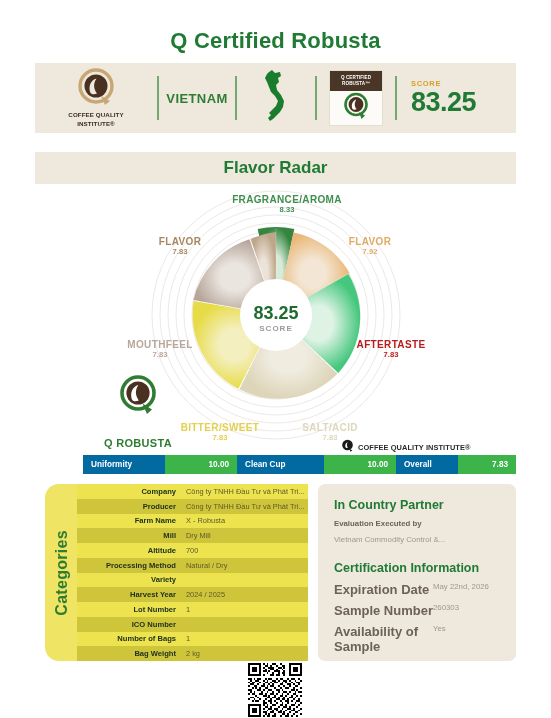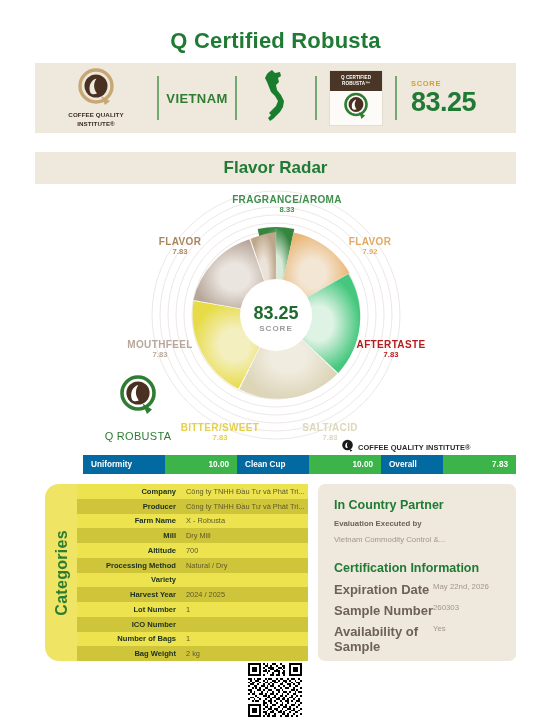--- a/index.html
+++ b/index.html
@@ -58,21 +58,21 @@
   
   .radar-band {
     position:absolute; left:35px; top:152px; width:481px; height:32px;
     background:#efe8dd; display:flex; align-items:center; justify-content:center;
   }
   .radar-band-title { color:#1f7a34; font-size:17px; font-weight:bold; }
 
   
   .radar-area { position:absolute; left:0; top:184px; width:551px; height:260px; }
   .qrobusta-logo { position:absolute; left:83px; top:190px; width:110px; text-align:center; }
-  .qrobusta-caption { color:#2e7d32; font-weight:normal; font-size:11px; letter-spacing:.3px; margin-top:8px;text-align:center; }
+  .qrobusta-caption { color:#2e7d32; font-weight:bold; font-size:11px; letter-spacing:.3px; margin-top:15px;text-align:center; }
   .radar-svg { position:absolute; left:145px; top:0px; }
 
   .rlabel { position:absolute; text-align:center; line-height:1.15; }
   .rlabel .nm { font-size:10px; font-weight:bold; letter-spacing:.35px; display:block; }
   .rlabel .vl { font-size:7.6px; font-weight:bold; display:block; }
 
   .lbl-fragrance { left:207px; top:10px; width:160px; color:#3f8f4f; }
   .lbl-flavor    { left:318px; top:52px; width:104px; color:#e0ab63; }
   .lbl-aftertaste{ left:340px; top:155px; width:102px; color:#b91c1c; }
   .lbl-saltacid  { left:278px; top:238px; width:104px; color:#ddd7bc; }
@@ -87,21 +87,21 @@
   .cqi-footer-text { font-size:7.4px; font-weight:bold; color:#2a2a2a; letter-spacing:.1px; }
 
   
   .score-bar {
     position:absolute; left:83px; top:455px; width:433px; height:19px;
     display:flex; font-size:8.2px; font-weight:bold; color:#ffffff;
   }
   .sb-name { background:#0369a1; display:flex; align-items:center; padding-left:8px; }
   .sb-val  { background:#3cb44a; display:flex; align-items:center; justify-content:flex-end; padding-right:8px; }
   .sb-n1 { width: 82px; } .sb-v1 { width: 72px; }
-  .sb-n2 { width: 72px; } .sb-v2 { width: 72px; }
+  .sb-n2 { width: 87px; } .sb-v2 { width: 72px; }
   .sb-n3 { width: 62px; } .sb-v3 { flex:1; }
 
   
   .cat-panel { position:absolute; left:45px; top:484px; width:265px; height:177px; }
   .cat-tab {
     position:absolute; left:0; top:0; width:34px; height:177px;
     background:#efe463; border-radius:14px 0 0 14px;
     display:flex; align-items:center; justify-content:center;
   }
   .cat-tab span {

